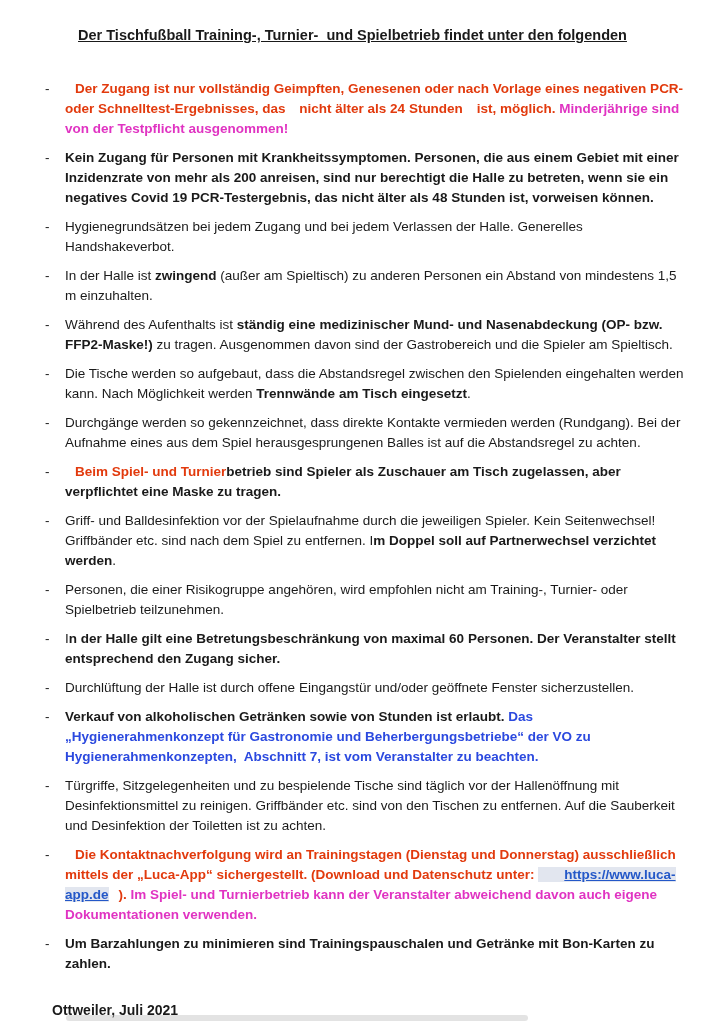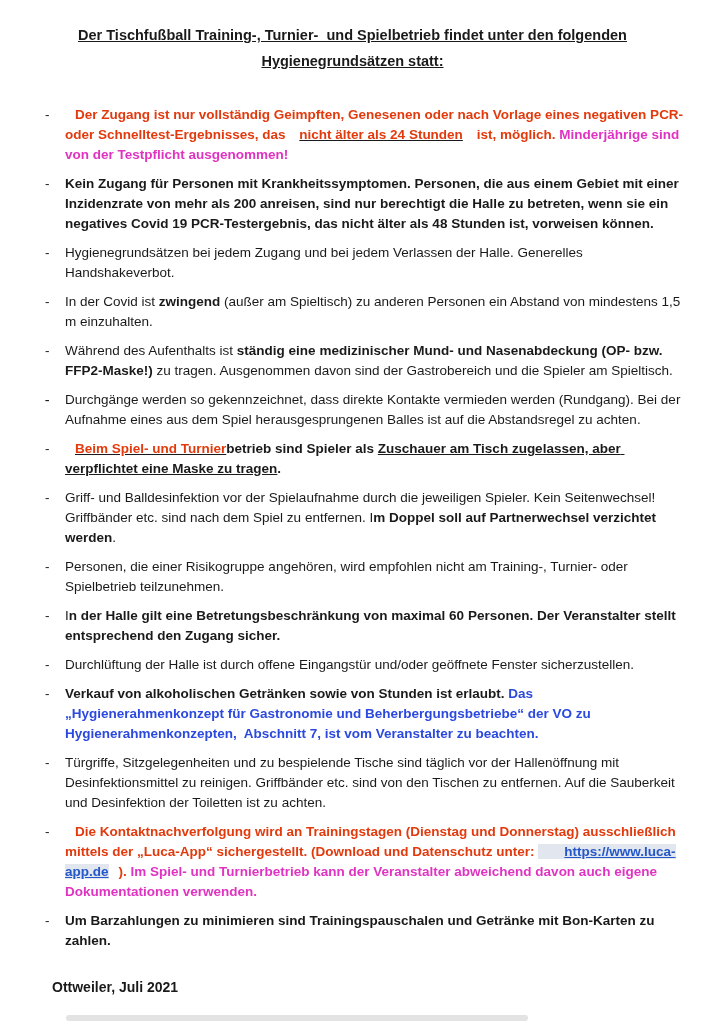--- a/index.html
+++ b/index.html
@@ -37,21 +37,21 @@
     font-size: 13.5px;
     line-height: 20px;
   }
   .dash {
     position: absolute;
     left: -20px;
     top: 0;
   }
   .runs { white-space: pre-wrap; }
   .b { font-weight: bold; }
-  .u { text-decoration: underline; }
+  .u { }
   .u-black { text-decoration-color: #1a1a1a; }
   .c-red { color: var(--red); margin-left: 10px; }
   .c-magenta { color: var(--magenta); }
   .c-blue { color: var(--blue); }
   .link {
     color: var(--link);
     text-decoration: underline;
     background: var(--link_bg);
     cursor: pointer;
     padding-left: 26px;
@@ -69,51 +69,51 @@
     border-radius: 3px;
     opacity: 0.45;
   }
 </style>
 </head>
 <body>
 
 <div class="page">
   <div class="title">
     <div class="title-line">Der Tischfußball Training-, Turnier-  und Spielbetrieb findet unter den folgenden</div>
-    <div class="title-line">Hygienegrundsätzen statt:</div>
   </div>
 
   <ul class="rules">
   <li class="rule">
     <span class="dash">-</span>
     <span class="runs"><span class="b c-red">Der Zugang ist nur vollständig Geimpften, Genesenen oder nach Vorlage eines negativen PCR- oder Schnelltest-Ergebnisses, das </span><span class="b u u-black c-red">nicht älter als 24 Stunden</span><span class="b c-red"> ist, möglich. </span><span class="b c-magenta">Minderjährige sind von der Testpflicht ausgenommen!</span></span>
   </li>
 
   <li class="rule">
     <span class="dash">-</span>
     <span class="runs"><span class="b">Kein Zugang für Personen mit Krankheitssymptomen. Personen, die aus einem Gebiet mit einer Inzidenzrate von mehr als 200 anreisen, sind nur berechtigt die Halle zu betreten, wenn sie ein negatives Covid 19 PCR-Testergebnis, das nicht älter als 48 Stunden ist, vorweisen können.</span></span>
   </li>
 
   <li class="rule">
     <span class="dash">-</span>
     <span class="runs"><span>Hygienegrundsätzen bei jedem Zugang und bei jedem Verlassen der Halle. Generelles Handshakeverbot.</span></span>
   </li>
 
   <li class="rule">
     <span class="dash">-</span>
-    <span class="runs"><span>In der Covid ist </span><span class="b">zwingend</span><span> (außer am Spieltisch) zu anderen Personen ein Abstand von mindestens 1,5 m einzuhalten.</span></span>
+    <span class="runs"><span>In der Halle ist </span><span class="b">zwingend</span><span> (außer am Spieltisch) zu anderen Personen ein Abstand von mindestens 1,5 m einzuhalten.</span></span>
   </li>
 
   <li class="rule">
     <span class="dash">-</span>
     <span class="runs"><span>Während des Aufenthalts ist </span><span class="b">ständig eine medizinischer Mund- und Nasenabdeckung (OP- bzw. FFP2-Maske!)</span><span> zu tragen. Ausgenommen davon sind der Gastrobereich und die Spieler am Spieltisch.</span></span>
   </li>
 
   <li class="rule">
     <span class="dash">-</span>
+    <span class="runs"><span>Die Tische werden so aufgebaut, dass die Abstandsregel zwischen den Spielenden eingehalten werden kann. Nach Möglichkeit werden </span><span class="b">Trennwände am Tisch eingesetzt</span><span>.</span></span>
   </li>
 
   <li class="rule">
     <span class="dash">-</span>
     <span class="runs"><span>Durchgänge werden so gekennzeichnet, dass direkte Kontakte vermieden werden (Rundgang). Bei der Aufnahme eines aus dem Spiel herausgesprungenen Balles ist auf die Abstandsregel zu achten.</span></span>
   </li>
 
   <li class="rule">
     <span class="dash">-</span>
     <span class="runs"><span class="b u u-black c-red">Beim Spiel- und Turnier</span><span class="b">betrieb sind Spieler als </span><span class="b u">Zuschauer am Tisch zugelassen, aber verpflichtet eine Maske zu tragen</span><span class="b">.</span></span>

